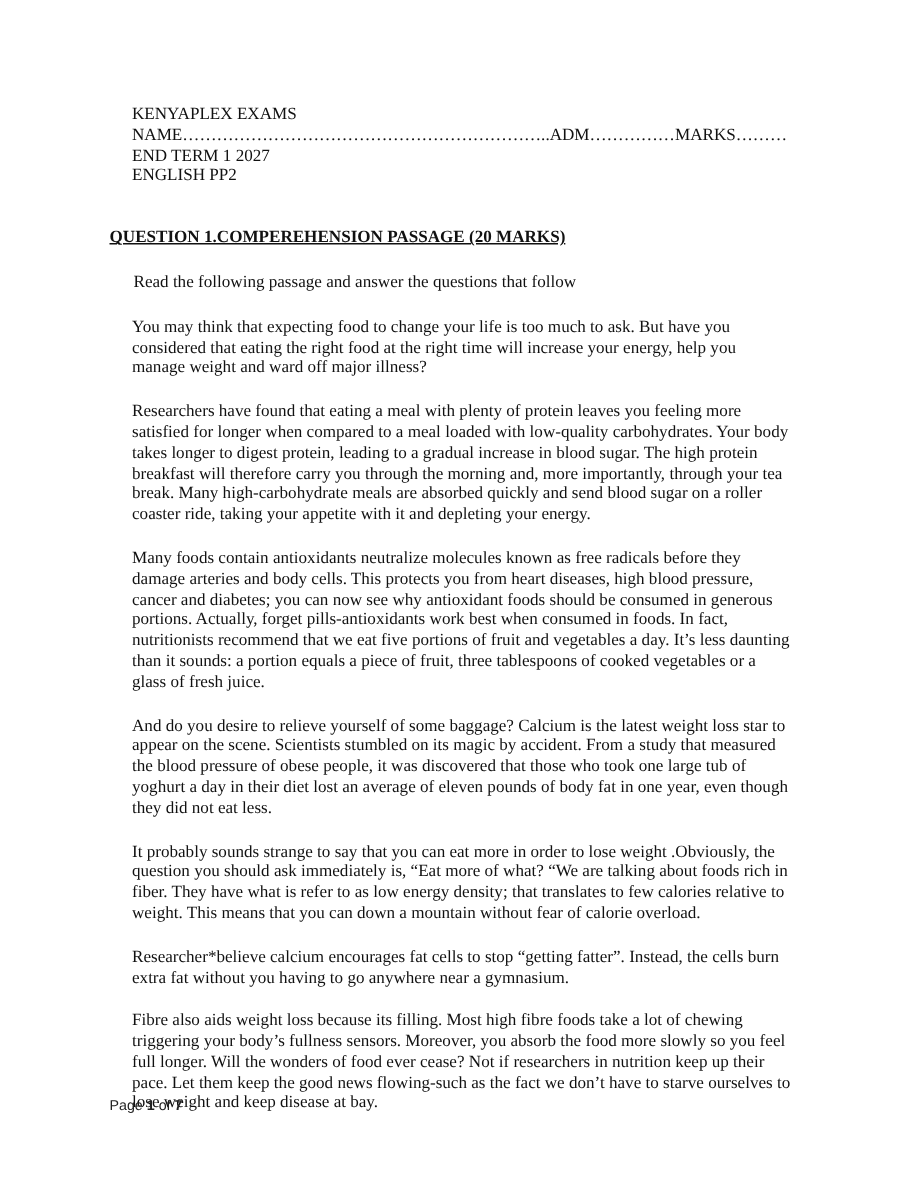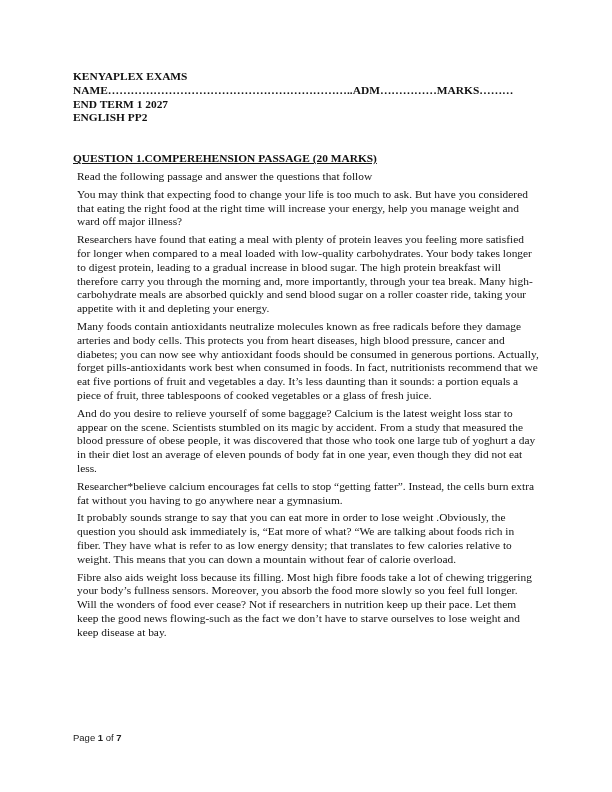--- a/index.html
+++ b/index.html
@@ -2,25 +2,25 @@
 <html><head>
 <meta charset="utf-8">
 <style>
   html, body { margin: 0; padding: 0; background: #ffffff; }
   body { width: 612px; height: 792px; position: relative; overflow: hidden; }
   .page {
     position: absolute; left: 73px; top: 70px; width: 470px;
     font-family: "Liberation Serif", serif; font-size: 11.4px; line-height: 13.8px;
     color: #111111;
   }
-  .hdr { font-weight: bold; white-space: nowrap; }
+  .hdr { font-weight: normal; white-space: nowrap; margin-left: 15px; }
   .spacer { height: 27px; }
   .qtitle { font-weight: bold; white-space: nowrap; text-decoration: underline; }
-  .para { margin: 4px; text-align: left; }
-  .instr { margin: 4px; }
+  .para { margin: 15px; text-align: left; }
+  .instr { margin: 16px; }
   .footer {
     position: absolute; left: 73px; top: 732px;
     font-family: "Liberation Sans", sans-serif; font-size: 9.5px; color: #222;
   }
   .footer b { font-weight: bold; }
 </style>
 </head>
 <body>
 
 <div class="page">
@@ -28,20 +28,20 @@
   <div class="hdr">NAME………………………………………………………..ADM……………MARKS………</div>
   <div class="hdr">END TERM 1 2027</div>
   <div class="hdr">ENGLISH PP2</div>
   <div class="spacer"></div>
   <div class="qtitle">QUESTION 1.COMPEREHENSION PASSAGE (20 MARKS)</div>
   <p class="instr">Read the following passage and answer the questions that follow</p>
   <p class="para">You may think that expecting food to change your life is too much to ask. But have you considered that eating the right food at the right time will increase your energy, help you manage weight and ward off major illness?</p>
   <p class="para">Researchers have found that eating a meal with plenty of protein leaves you feeling more satisfied for longer when compared to a meal loaded with low-quality carbohydrates. Your body takes longer to digest protein, leading to a gradual increase in blood sugar. The high protein breakfast will therefore carry you through the morning and, more importantly, through your tea break. Many high-carbohydrate meals are absorbed quickly and send blood sugar on a roller coaster ride, taking your appetite with it and depleting your energy.</p>
   <p class="para">Many foods contain antioxidants neutralize molecules known as free radicals before they damage arteries and body cells. This protects you from heart diseases, high blood pressure, cancer and diabetes; you can now see why antioxidant foods should be consumed in generous portions. Actually, forget pills-antioxidants work best when consumed in foods. In fact, nutritionists recommend that we eat five portions of fruit and vegetables a day. It’s less daunting than it sounds: a portion equals a piece of fruit, three tablespoons of cooked vegetables or a glass of fresh juice.</p>
   <p class="para">And do you desire to relieve yourself of some baggage? Calcium is the latest weight loss star to appear on the scene. Scientists stumbled on its magic by accident. From a study that measured the blood pressure of obese people, it was discovered that those who took one large tub of yoghurt a day in their diet lost an average of eleven pounds of body fat in one year, even though they did not eat less.</p>
+  <p class="para">It probably sounds strange to say that you can eat more in order to lose weight .Obviously, the question you should ask immediately is, “Eat more of what? “We are talking about foods rich in fiber. They have what is refer to as low energy density; that translates to few calories relative to weight. This means that you can down a mountain without fear of calorie overload.</p>
   <p class="para">Researcher*believe calcium encourages fat cells to stop “getting fatter”. Instead, the cells burn extra fat without you having to go anywhere near a gymnasium.</p>
-  <p class="para">It probably sounds strange to say that you can eat more in order to lose weight .Obviously, the question you should ask immediately is, “Eat more of what? “We are talking about foods rich in fiber. They have what is refer to as low energy density; that translates to few calories relative to weight. This means that you can down a mountain without fear of calorie overload.</p>
   <p class="para">Fibre also aids weight loss because its filling. Most high fibre foods take a lot of chewing triggering your body’s fullness sensors. Moreover, you absorb the food more slowly so you feel full longer. Will the wonders of food ever cease? Not if researchers in nutrition keep up their pace. Let them keep the good news flowing-such as the fact we don’t have to starve ourselves to lose weight and keep disease at bay.</p>
 </div>
 
 <div class="footer">
   <span>Page </span><b>1</b><span> of </span><b>7</b>
 </div>
 
 </body></html>

